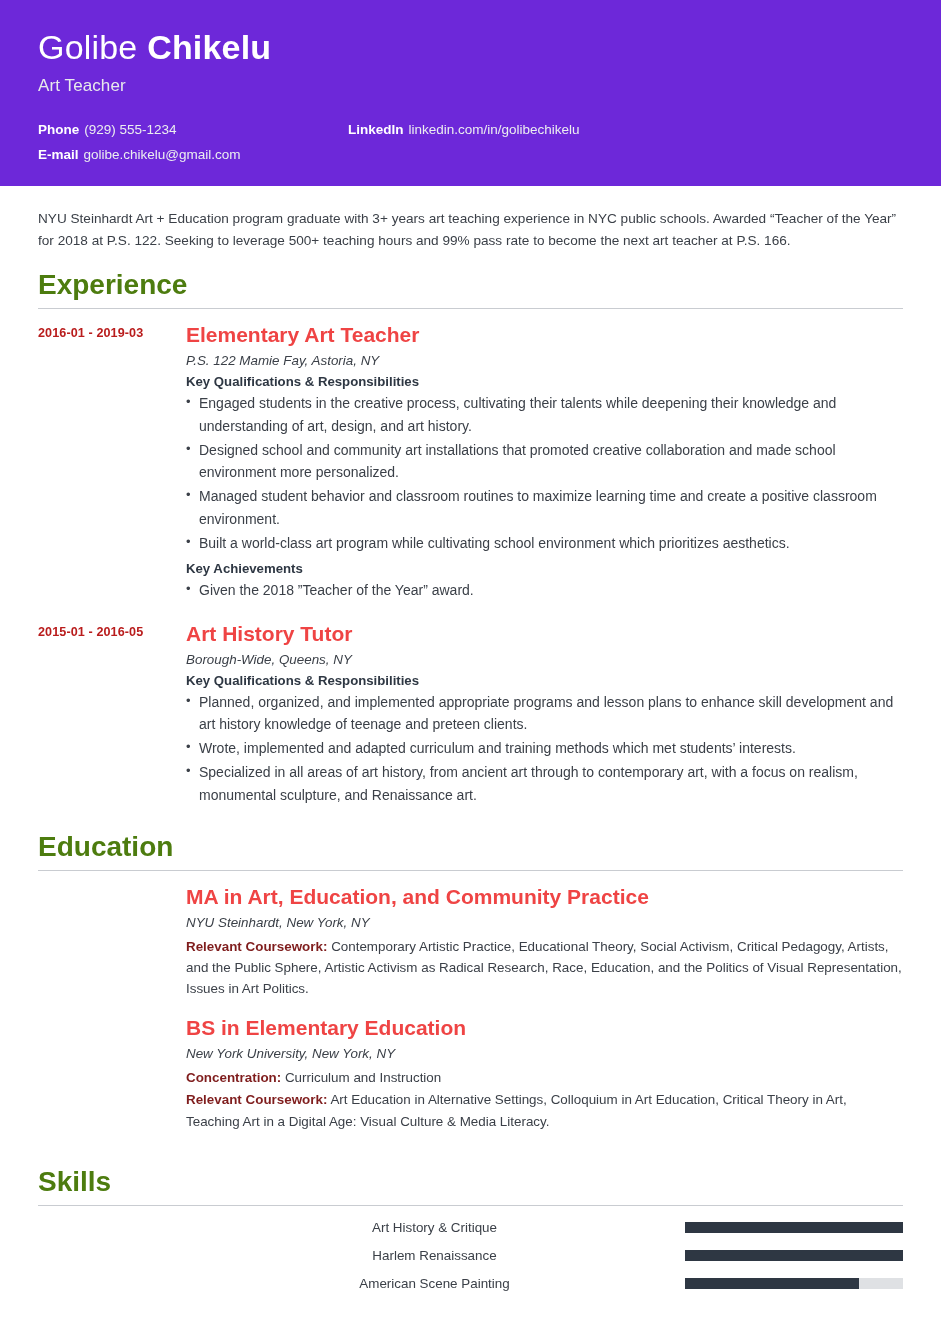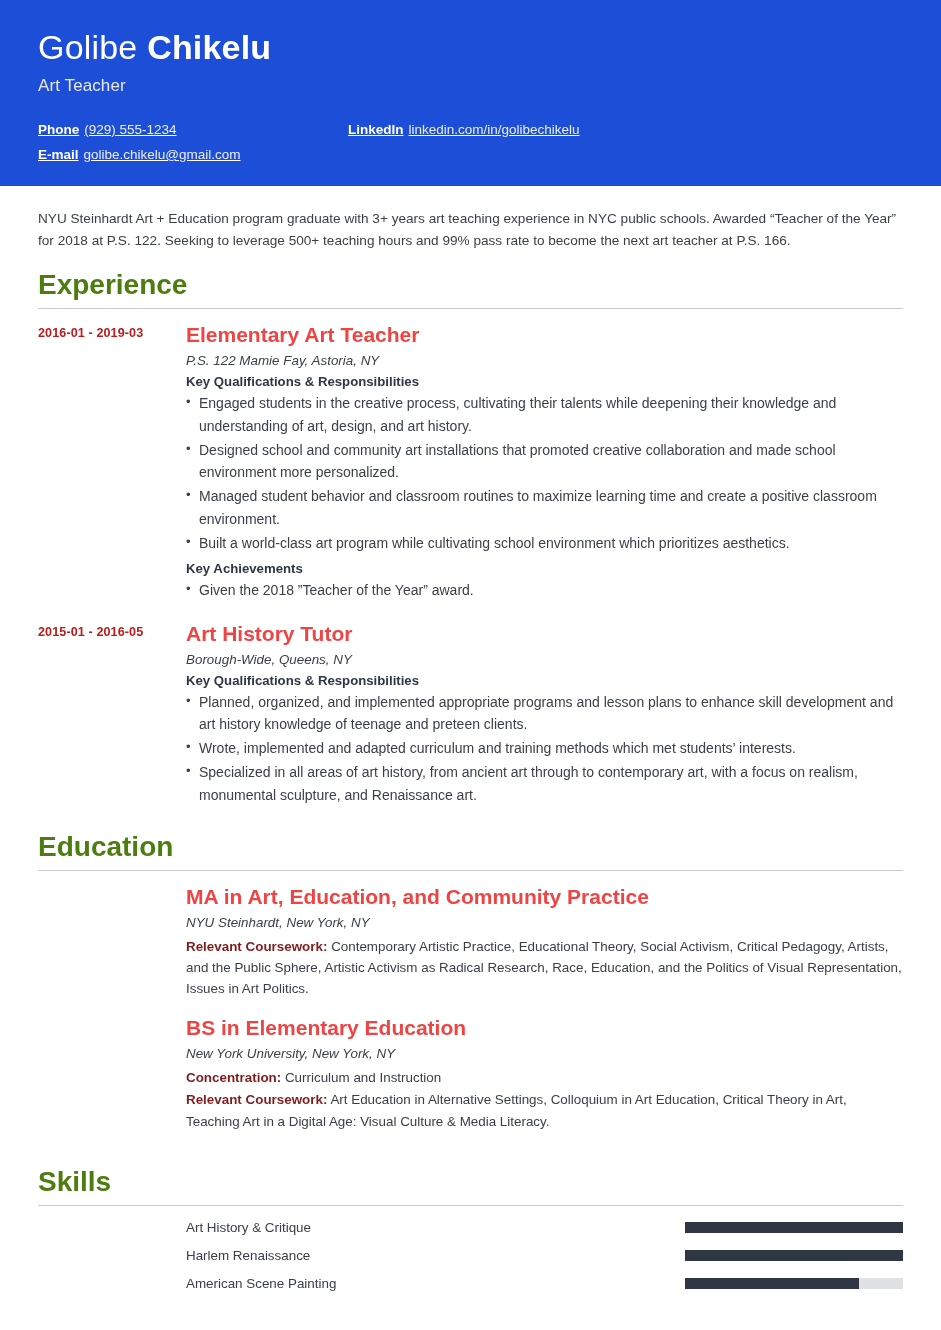--- a/index.html
+++ b/index.html
@@ -36,21 +36,21 @@
     margin: 10px 0 0 0;
     letter-spacing: 0.1px;
   }
   .contact-grid {
     margin-top: 26px;
     display: grid;
     grid-template-columns: 310px auto;
     row-gap: 10px;
     font-size: 13.5px;
   }
-  .contact-item { white-space: nowrap; text-decoration: underline; }
+  .contact-item { white-space: nowrap; }
   .contact-label {
     font-weight: 700;
     margin-right: 5px;
     color: #ffffff;
   }
   .contact-value { color: #eceef0; }
 
   
   .content { padding: 0 38px 20px 38px; }
 
@@ -138,41 +138,42 @@
     margin: 0 0 1px 0;
   }
   .edu-line b { font-weight: 700; color: #7f1d1d; }
 
   
   .skill-row {
     display: grid;
     grid-template-columns: 148px 1fr 220px;
     align-items: center;
     margin-bottom: 13px;
+    text-align: center;
   }
   .skill-name {
     font-size: 13.4px;
     color: #3b4048;
   }
   .skill-bar {
     height: 11px;
     background: #dfe1e4;
     position: relative;
     width: 218px;
     justify-self: end;
   }
   .skill-fill {
     height: 100%;
     background: #2e3743;
   }
 </style>
 </head>
 <body>
 
-<div class="header" style="background: #1d4ed8;">
+<div class="header" style="background: #6d28d9;">
   <h1 class="name">
     <span>Golibe</span>
     <span class="last">Chikelu</span>
   </h1>
   <div class="job-title">Art Teacher</div>
 
   <div class="contact-grid">
     <div class="contact-item">
       <span class="contact-label">Phone</span><span class="contact-value">(929) 555-1234</span>
     </div>

